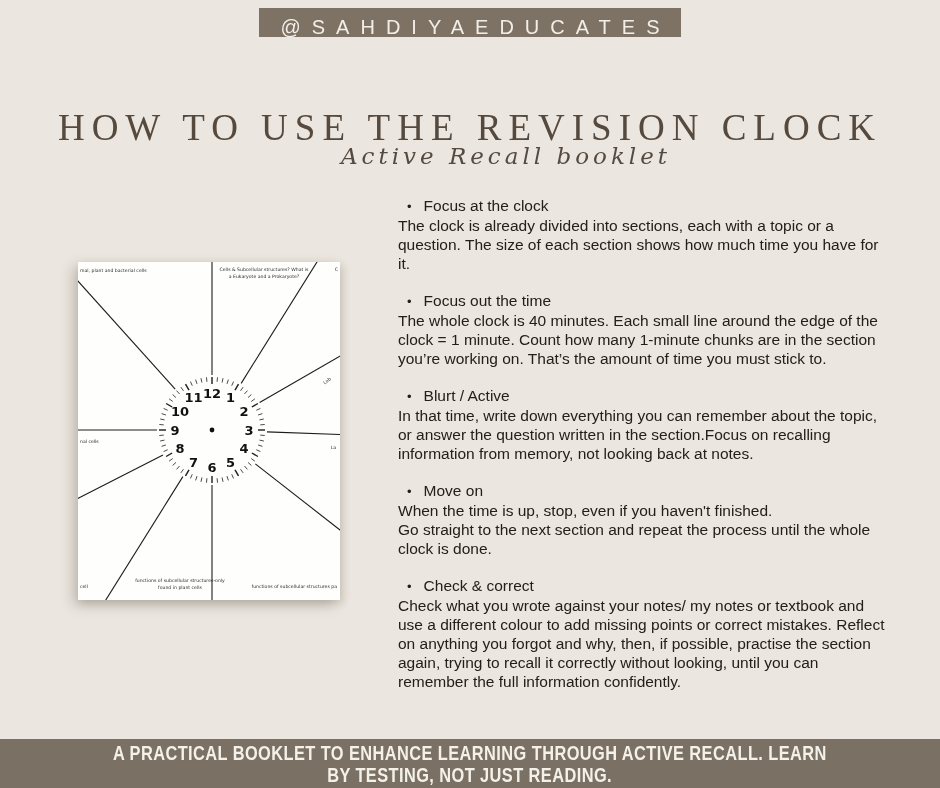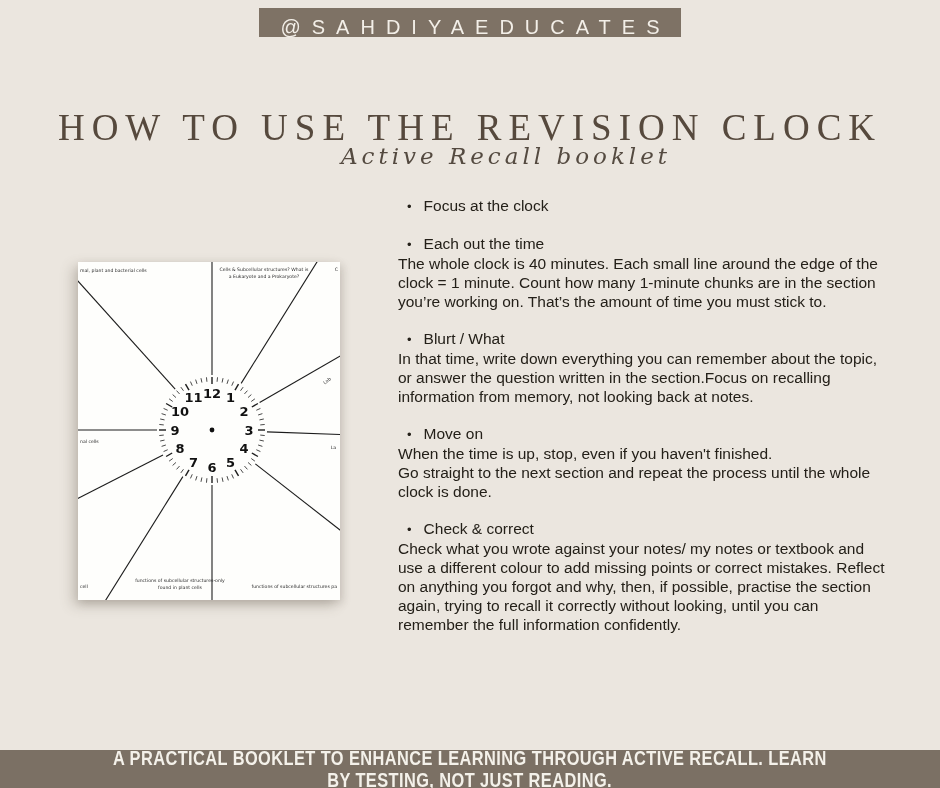--- a/index.html
+++ b/index.html
@@ -50,21 +50,21 @@
   .steps{
     position:absolute;left:398px;top:196px;width:492px;
     color:#242019;
     font-size:15.5px;line-height:19px;
   }
   .step{margin-bottom:18px;}
   .step-head{display:flex;align-items:baseline;padding-left:9px;}
   .bullet{font-size:13px;margin-right:12px;}
   .step-body{white-space:pre-line;}
   .footer-banner{
-    position:absolute;left:0;bottom:0;width:940px;height:38px;
+    position:absolute;left:0;bottom:0;width:940px;height:49px;
     background:#7b7064;
     color:#f4f1ea;
     display:flex;flex-direction:column;align-items:center;justify-content:center;
   }
   .footer-line{
     font-size:19.5px;line-height:22px;font-weight:700;
     letter-spacing:.5px;
     transform:scaleX(.84);transform-origin:center;
     white-space:nowrap;
   }
@@ -189,32 +189,33 @@
       <text class="clock-label" x="259" y="326" text-anchor="end">functions of subcellular structures pa</text>
     </svg>
   </div>
 
   <div class="steps">
     <div class="step">
       <div class="step-head">
         <span class="bullet">•</span>
         <span>Focus at the clock</span>
       </div>
-    </div>
-    <div class="step">
-      <div class="step-head">
-        <span class="bullet">•</span>
-        <span>Each out the time</span>
+      <div class="step-body">The clock is already divided into sections, each with a topic or a question. The size of each section shows how much time you have for it.</div>
+    </div>
+    <div class="step">
+      <div class="step-head">
+        <span class="bullet">•</span>
+        <span>Focus out the time</span>
       </div>
       <div class="step-body">The whole clock is 40 minutes. Each small line around the edge of the clock = 1 minute. Count how many 1-minute chunks are in the section you’re working on. That’s the amount of time you must stick to.</div>
     </div>
     <div class="step">
       <div class="step-head">
         <span class="bullet">•</span>
-        <span>Blurt / What</span>
+        <span>Blurt / Active</span>
       </div>
       <div class="step-body">In that time, write down everything you can remember about the topic, or answer the question written in the section.Focus on recalling information from memory, not looking back at notes.</div>
     </div>
     <div class="step">
       <div class="step-head">
         <span class="bullet">•</span>
         <span>Move on</span>
       </div>
       <div class="step-body">When the time is up, stop, even if you haven't finished.
 Go straight to the next section and repeat the process until the whole clock is done.</div>

